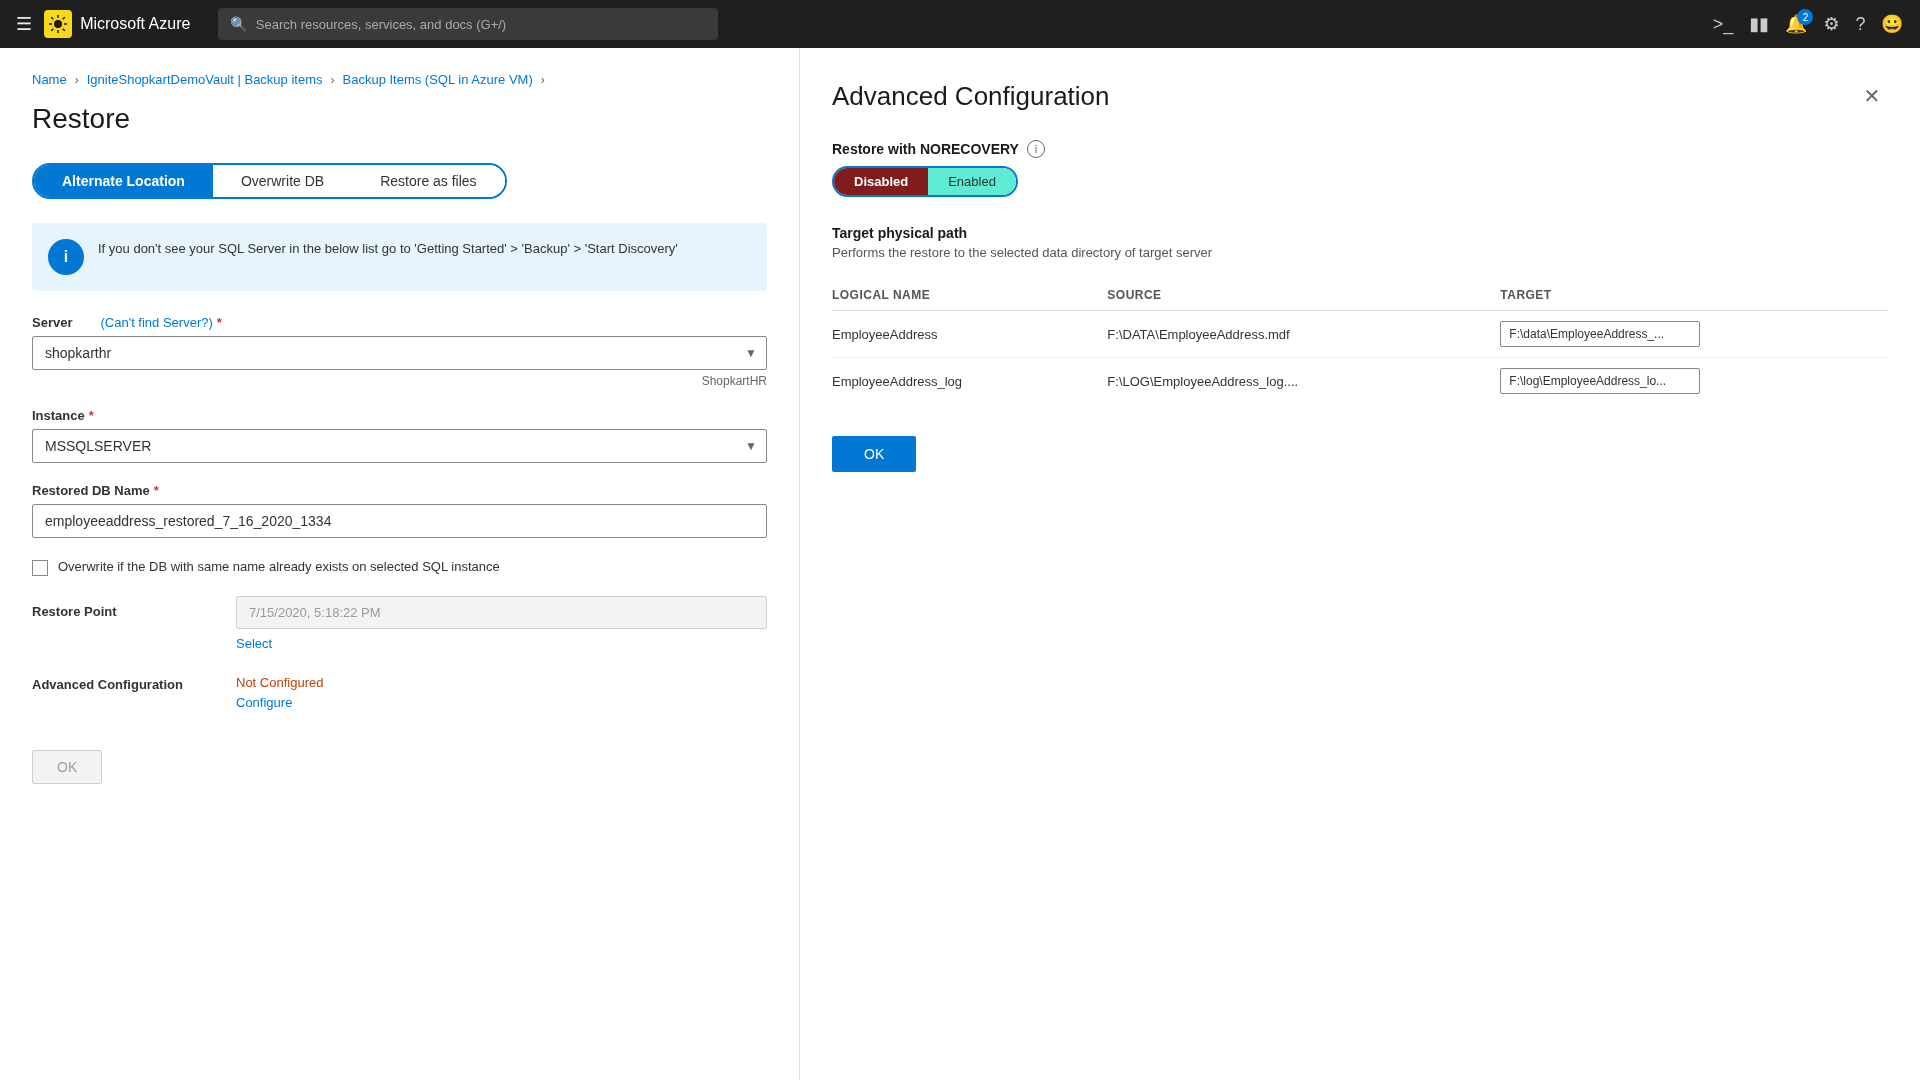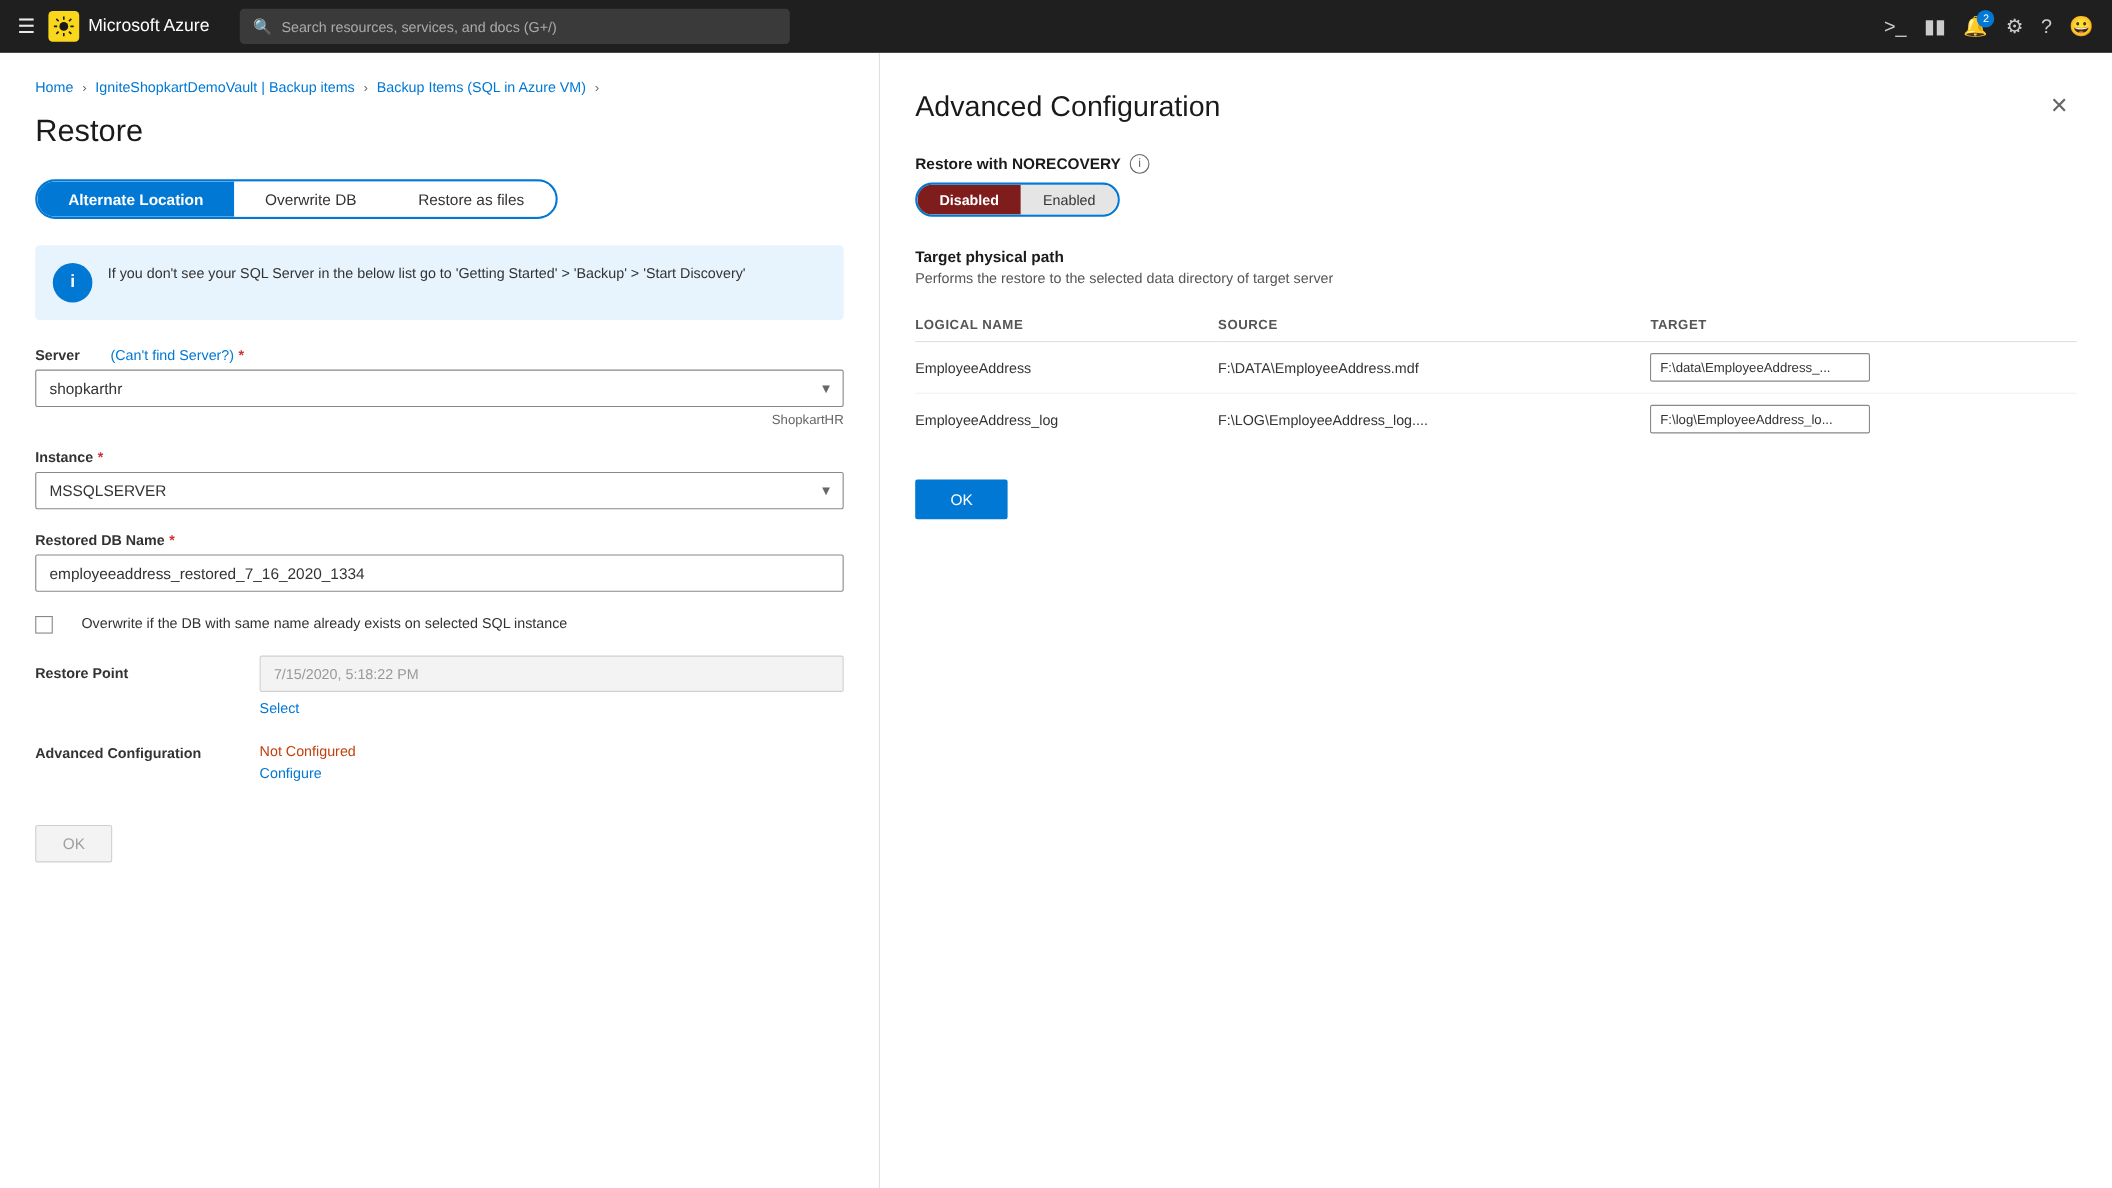--- a/index.html
+++ b/index.html
@@ -86,21 +86,21 @@
     .select-chevron {
       position: absolute; right: 10px; top: 50%; transform: translateY(-50%);
       pointer-events: none; color: #666; font-size: 12px;
     }
     .text-input {
       width: 100%; border: 1px solid #8a8886; border-radius: 2px; padding: 8px 12px;
       font-size: 14px; color: #333; outline: none;
     }
 
     
-    .checkbox-row { display: flex; align-items: flex-start; gap: 26px; margin-bottom: 20px; }
+    .checkbox-row { display: flex; align-items: flex-start; gap: 10px; margin-bottom: 20px; }
     .checkbox-box {
       width: 16px; height: 16px; border: 1px solid #8a8886; background: #fff;
       flex-shrink: 0; margin-top: 2px; cursor: pointer;
     }
     .checkbox-label { font-size: 13px; color: #333; line-height: 1.4; }
 
     
     .restore-point-row { display: flex; align-items: flex-start; gap: 24px; margin-bottom: 24px; }
     .restore-point-label { font-size: 13px; font-weight: 600; color: #333; width: 180px; flex-shrink: 0; padding-top: 8px; }
     .restore-point-right { flex: 1; }
@@ -135,21 +135,21 @@
       font-size: 20px; color: #666; display: flex; align-items: center; justify-content: center;
       border-radius: 2px;
     }
 
     
     .section-label-row { margin-bottom: 8px; display: flex; align-items: center; gap: 8px; }
     .section-label { font-size: 14px; font-weight: 700; color: #1a1a1a; }
     .info-circle { width: 18px; height: 18px; border-radius: 50%; border: 1.5px solid #666; color: #666; font-size: 11px; display: inline-flex; align-items: center; justify-content: center; cursor: pointer; flex-shrink: 0; }
     .toggle-group { display: flex; border: 2px solid #0078d4; border-radius: 20px; overflow: hidden; width: fit-content; margin-bottom: 28px; }
     .toggle-btn {
-      padding: 6px 20px; font-size: 13px; cursor: pointer; background: #e5e5e5; color: #333; border: none;
+      padding: 6px 20px; font-size: 13px; cursor: pointer; background: #5eead4; color: #333; border: none;
     }
     .toggle-btn.active { background: #7f1d1d; color: #fff; font-weight: 600; }
 
     
     .target-section-title { font-size: 14px; font-weight: 700; color: #1a1a1a; margin-bottom: 4px; }
     .target-section-desc { font-size: 13px; color: #555; margin-bottom: 20px; }
 
     
     .path-table { width: 100%; border-collapse: collapse; }
     .path-table th {
@@ -214,21 +214,21 @@
     <span class="topnav-icon">?</span>
     <span class="topnav-icon">😀</span>
   </div>
 </nav>
 
 <div class="main-container">
 
   <div class="left-panel">
 
     <div class="breadcrumb">
-      <a>Home</a>
+      <a>Name</a>
       <span class="breadcrumb-sep">›</span>
       <a>IgniteShopkartDemoVault | Backup items</a>
       <span class="breadcrumb-sep">›</span>
       <a>Backup Items (SQL in Azure VM)</a>
       <span class="breadcrumb-sep">›</span>
     </div>
 
     <h1 class="page-title">Restore</h1>
 
     <div class="tab-bar">

